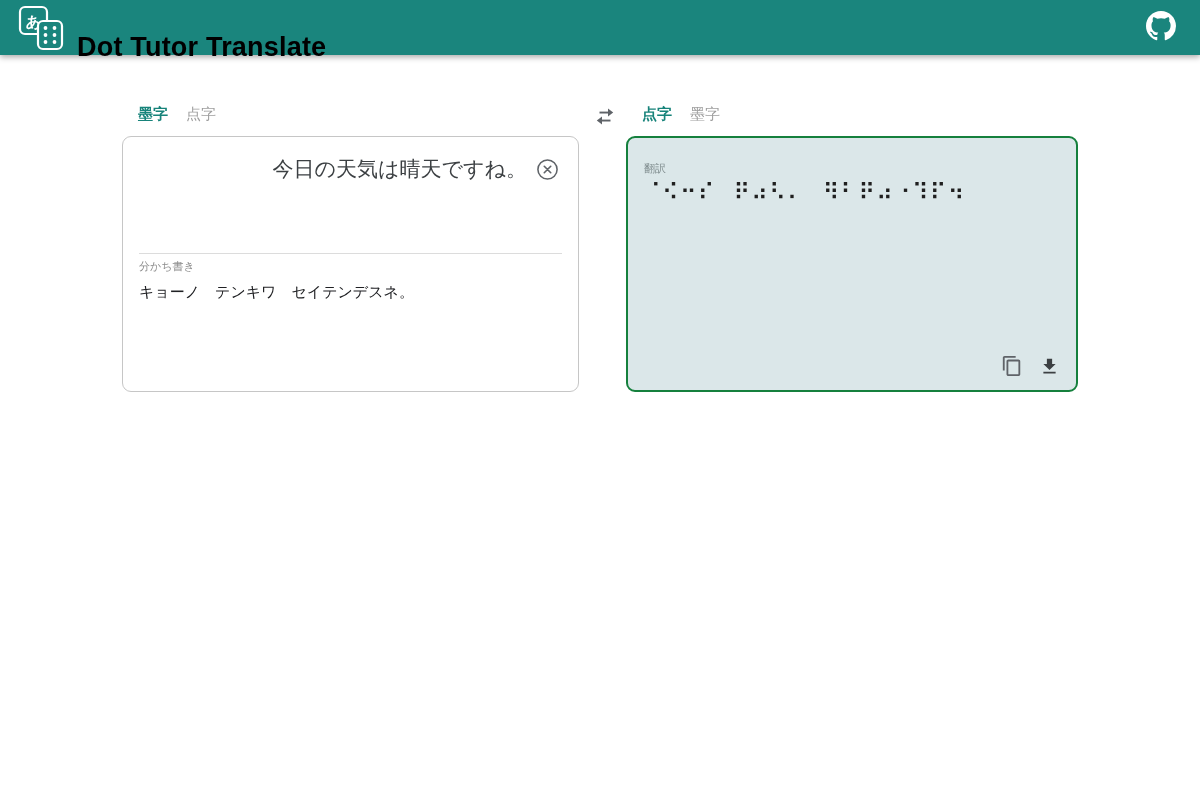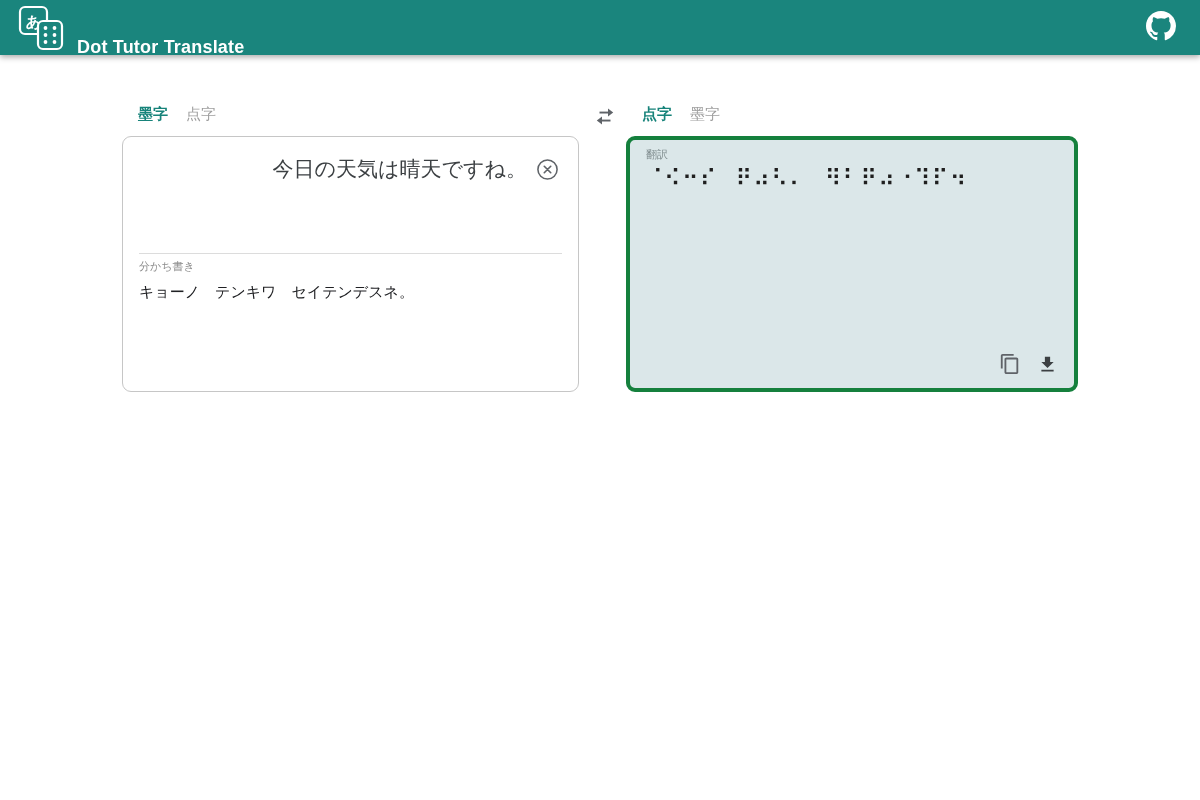--- a/index.html
+++ b/index.html
@@ -15,22 +15,22 @@
     background: #1a857d;
     display: flex;
     align-items: center;
     padding: 0 18px;
     box-shadow: 0 2px 6px rgba(0,0,0,0.35);
     position: relative;
     z-index: 5;
   }
   .logo { width: 46px; height: 46px; flex: 0 0 auto; }
   .app-title {
-    color: #ffffff;
-    font-size: 18px;
+    color: #000000;
+    font-size: 27px;
     font-weight: bold;
     margin-left: 13px;
     letter-spacing: 0.2px;
     margin-top: 40px;
   }
   .gh-btn {
     margin-left: auto;
     width: 42px; height: 42px;
     display: flex; align-items: center; justify-content: center;
     background: none; border: none; cursor: pointer;
@@ -80,22 +80,22 @@
     border-radius: 9px;
     position: relative;
   }
   .input-panel {
     background: #ffffff;
     border: 1px solid #c6c6c6;
     padding: 18px 16px 16px 16px;
   }
   .output-panel {
     background: #dbe7e9;
-    border: 4px solid #15803d;
-    padding: 7px 16px;
+    border: 2px solid #15803d;
+    padding: 23px 16px;
   }
   .input-row {
     display: flex;
     justify-content: space-between;
     align-items: flex-start;
     height: 98px;
     text-align: right;
   }
   .input-text {
     font-size: 21px;

